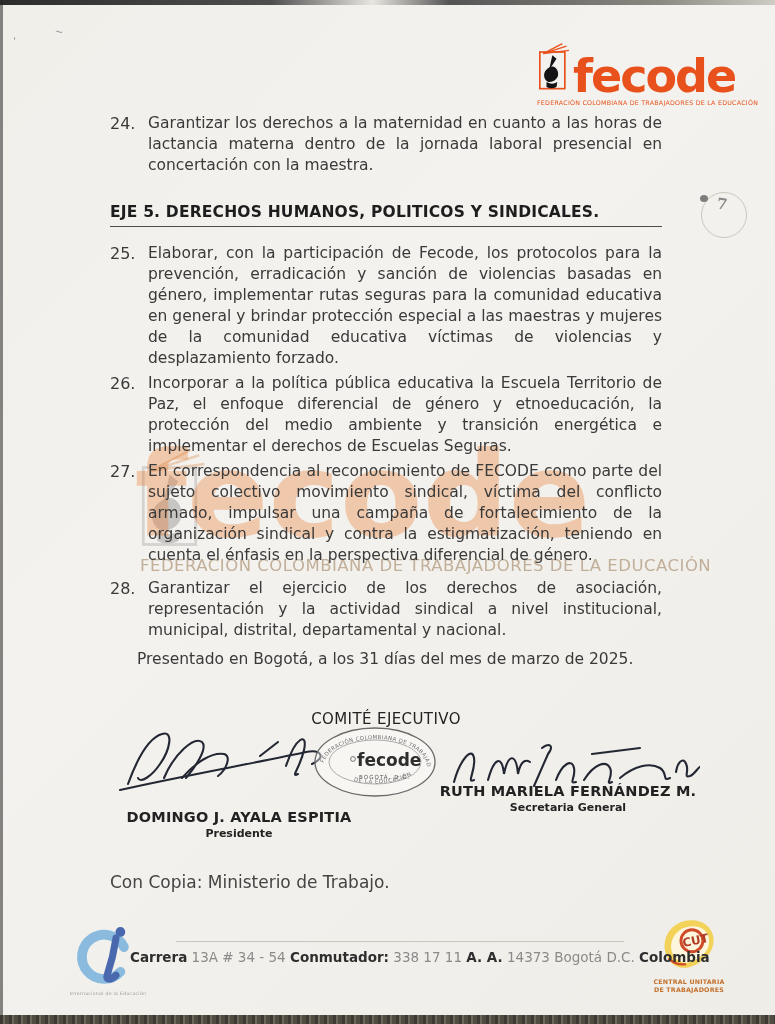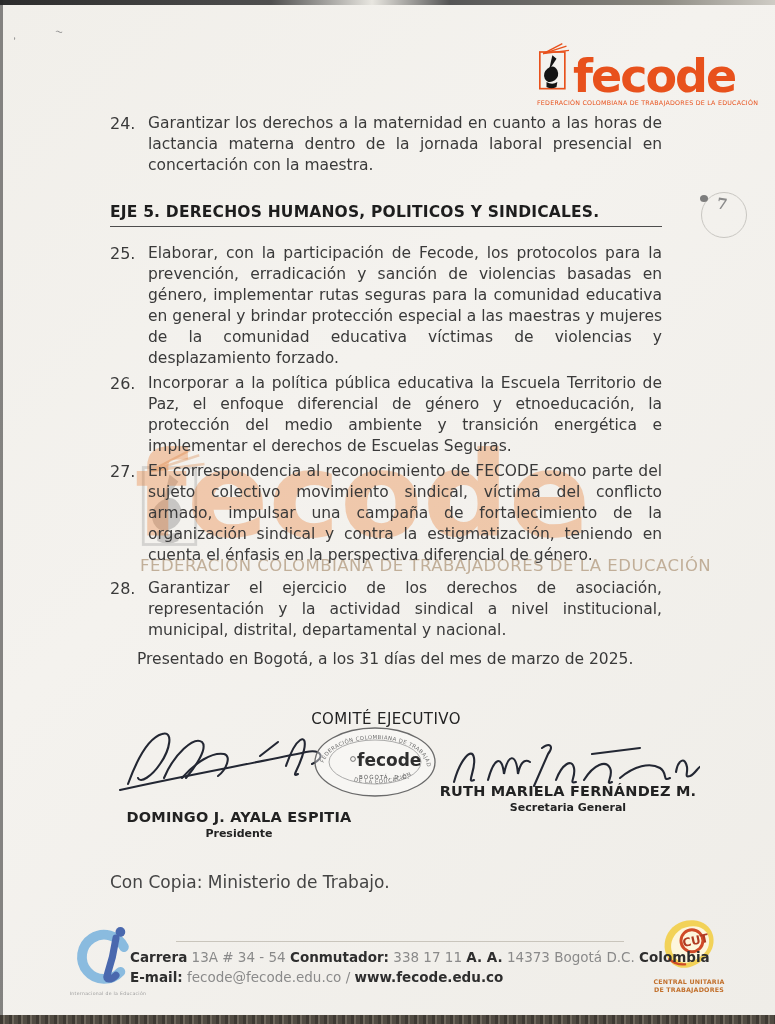--- a/index.html
+++ b/index.html
@@ -201,21 +201,20 @@
     <div style="position:absolute;left:428px;top:783px;width:280px;">
       <div class="sig-name">RUTH MARIELA FERNÁNDEZ M.</div>
       <div class="sig-title">Secretaria General</div>
     </div>
 
     <div class="block copy-line" style="top:872px;">Con Copia: Ministerio de Trabajo.</div>
 
     <div class="footer-rule"></div>
     <div class="footer-text">
       <div class="f-line"><b>Carrera</b><span> 13A # 34 - 54 </span><b>Conmutador:</b><span> 338 17 11 </span><b>A. A.</b><span> 14373 Bogotá D.C. </span><b>Colombia</b></div>
-      <div class="f-line"><b>E-mail:</b><span> fecode@fecode.edu.co / </span><b>www.fecode.edu.co</b></div>
     </div>
 
     <div class="logo-ei">
       <svg width="80" height="62" viewBox="0 0 90 70">
         <path d="M63,26 A25,25 0 1 0 59,54" fill="none" stroke="#8abbdf" stroke-width="11" stroke-linecap="round"></path>
         <path d="M54,16 C52,30 48,46 44,58 C42,63 48,64 54,58" fill="none" stroke="#4a68ae" stroke-width="8" stroke-linecap="round"></path>
         <circle cx="59" cy="9" r="5.5" fill="#4a68ae"></circle>
       </svg>
       <div class="ei-caption">Internacional de la Educación</div>
     </div>

